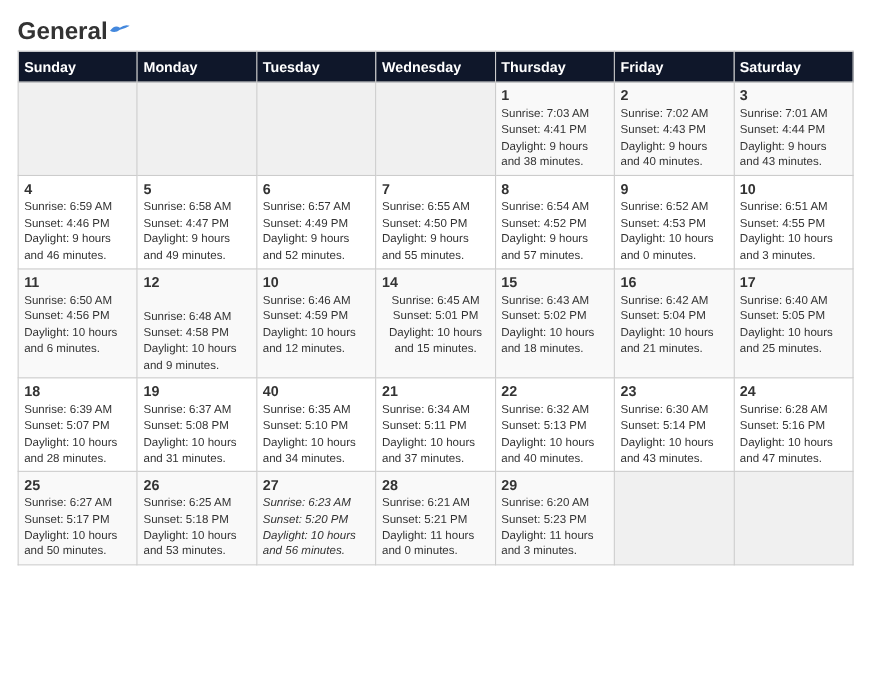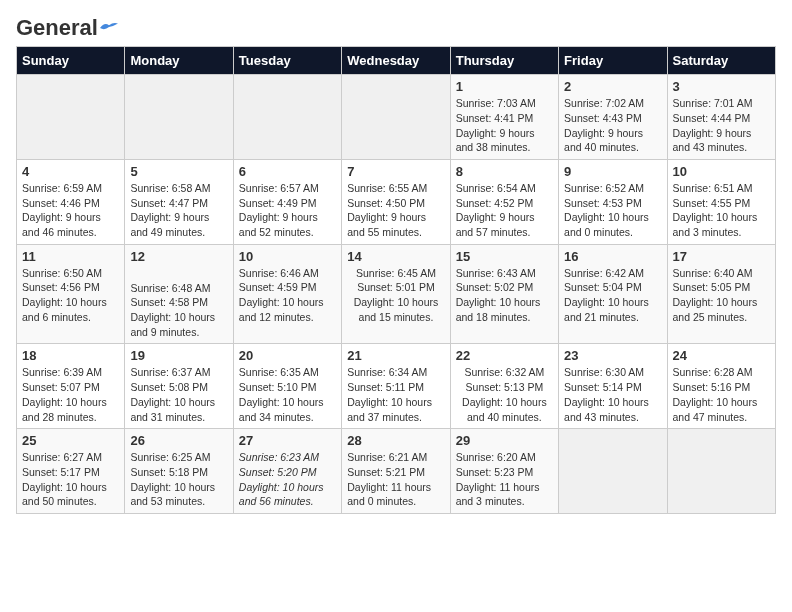--- a/index.html
+++ b/index.html
@@ -260,36 +260,36 @@
 and 28 minutes.</div>
         </td>
         <td>
           <span class="day-num">19</span>
           <div class="day-info" style="white-space: pre-line;">Sunrise: 6:37 AM
 Sunset: 5:08 PM
 Daylight: 10 hours
 and 31 minutes.</div>
         </td>
         <td>
-          <span class="day-num">20</span>
+          <span class="day-num">40</span>
           <div class="day-info" style="white-space: pre-line;">Sunrise: 6:35 AM
 Sunset: 5:10 PM
 Daylight: 10 hours
 and 34 minutes.</div>
         </td>
         <td>
           <span class="day-num">21</span>
           <div class="day-info" style="white-space: pre-line;">Sunrise: 6:34 AM
 Sunset: 5:11 PM
 Daylight: 10 hours
 and 37 minutes.</div>
         </td>
         <td>
           <span class="day-num">22</span>
-          <div class="day-info" style="white-space: pre-line; text-align: center;">Sunrise: 6:32 AM
+          <div class="day-info" style="white-space: pre-line;">Sunrise: 6:32 AM
 Sunset: 5:13 PM
 Daylight: 10 hours
 and 40 minutes.</div>
         </td>
         <td>
           <span class="day-num">23</span>
           <div class="day-info" style="white-space: pre-line;">Sunrise: 6:30 AM
 Sunset: 5:14 PM
 Daylight: 10 hours
 and 43 minutes.</div>

